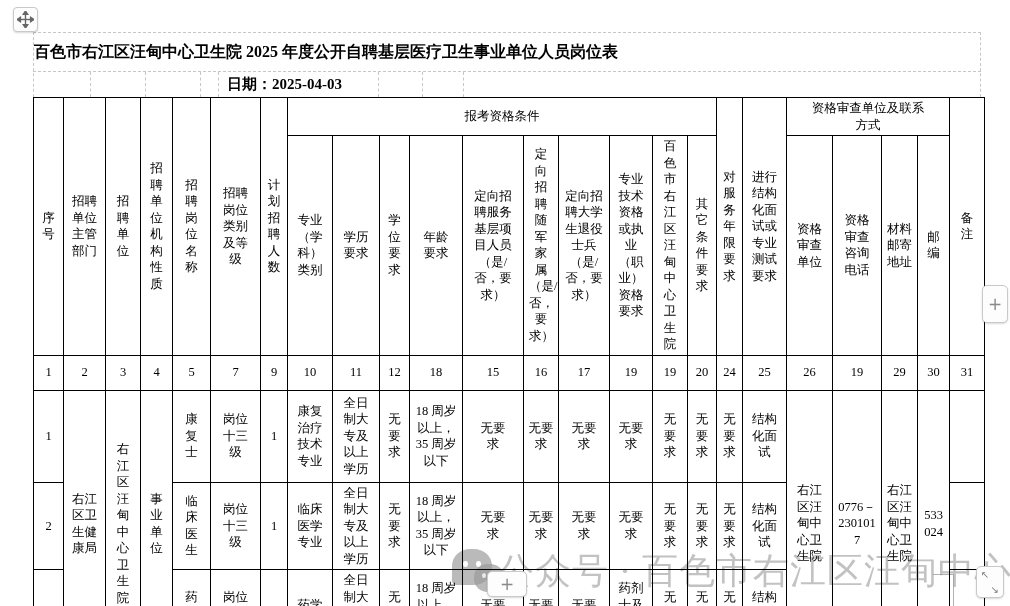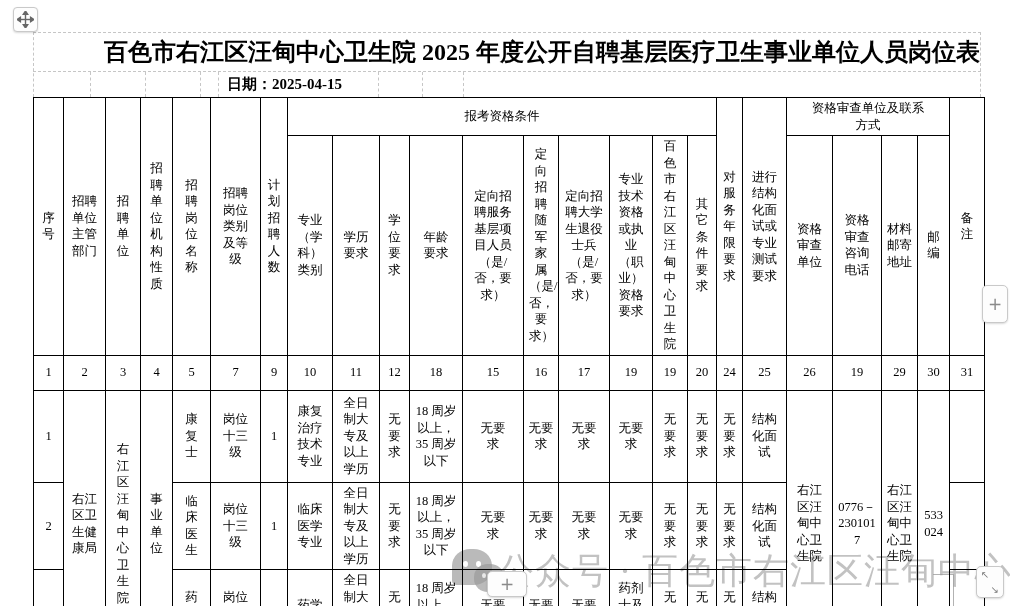--- a/index.html
+++ b/index.html
@@ -5,21 +5,21 @@
   html,body{margin:0;padding:0;background:#fff;}
   .page{position:relative;width:1010px;height:606px;background:#ffffff;overflow:hidden;
         font-family:"Liberation Serif","DejaVu Serif",serif;color:#000;}
   
   .dash-h{position:absolute;border-top:1px dashed #c6c6c6;height:0;}
   .dash-v{position:absolute;border-left:1px dashed #c6c6c6;width:0;}
   .gray-h{position:absolute;border-top:1px solid #b2b2b2;height:0;}
   .gray-v{position:absolute;border-left:1px solid #b2b2b2;width:0;}
   
   .title-row{position:absolute;left:34px;top:33px;width:946px;height:38px;line-height:38px;
-             font-size:24px;font-weight:bold;text-align:right;white-space:nowrap;z-index:2;}
+             font-size:16px;font-weight:bold;text-align:left;white-space:nowrap;z-index:2;}
   .fill-row{position:absolute;left:34px;top:72px;width:946px;height:25px;display:flex;z-index:2;}
   .fill-row .fcell{border-right:1px dashed #c6c6c6;height:25px;line-height:24px;font-size:15px;
                    font-weight:bold;white-space:nowrap;overflow:visible;box-sizing:border-box;}
   
   .wm-text{position:absolute;left:498px;top:547px;font-size:36px;letter-spacing:1px;color:#9d9d9d;
            opacity:.62;white-space:nowrap;z-index:1;font-family:"Liberation Serif",serif;}
   .wm-bubble{position:absolute;border-radius:46% 46% 46% 12%;background:#9a9a9a;opacity:.68;z-index:1;}
   .wm-eye{position:absolute;width:5px;height:6px;border-radius:50%;background:#fff;}
   
   table.grid{position:absolute;left:33px;top:97px;width:947px;border-collapse:collapse;
@@ -70,21 +70,21 @@
     <span class="wm-eye" style="left:8px;top:9px;width:4px;height:5px;"></span>
       <span class="wm-eye" style="left:18px;top:9px;width:4px;height:5px;"></span>
   </div>
 
   <div class="title-row">百色市右江区汪甸中心卫生院 2025 年度公开自聘基层医疗卫生事业单位人员岗位表</div>
   <div class="fill-row">
     <div class="fcell" style="width:57px;"></div>
     <div class="fcell" style="width:55px;"></div>
     <div class="fcell" style="width:55px;"></div>
     <div class="fcell" style="width:18px;"></div>
-    <div class="fcell" style="width:160px;padding-left:8px;">日期：2025-04-15</div>
+    <div class="fcell" style="width:160px;padding-left:8px;">日期：2025-04-03</div>
     <div class="fcell" style="width:44px;"></div>
     <div class="fcell" style="width:41px;"></div>
     <div class="fcell" style="width:22px;border-right:none;"></div>
   </div>
 
   <table class="grid">
     <colgroup>
       <col style="width:30px">
         <col style="width:42px">
         <col style="width:35px">

